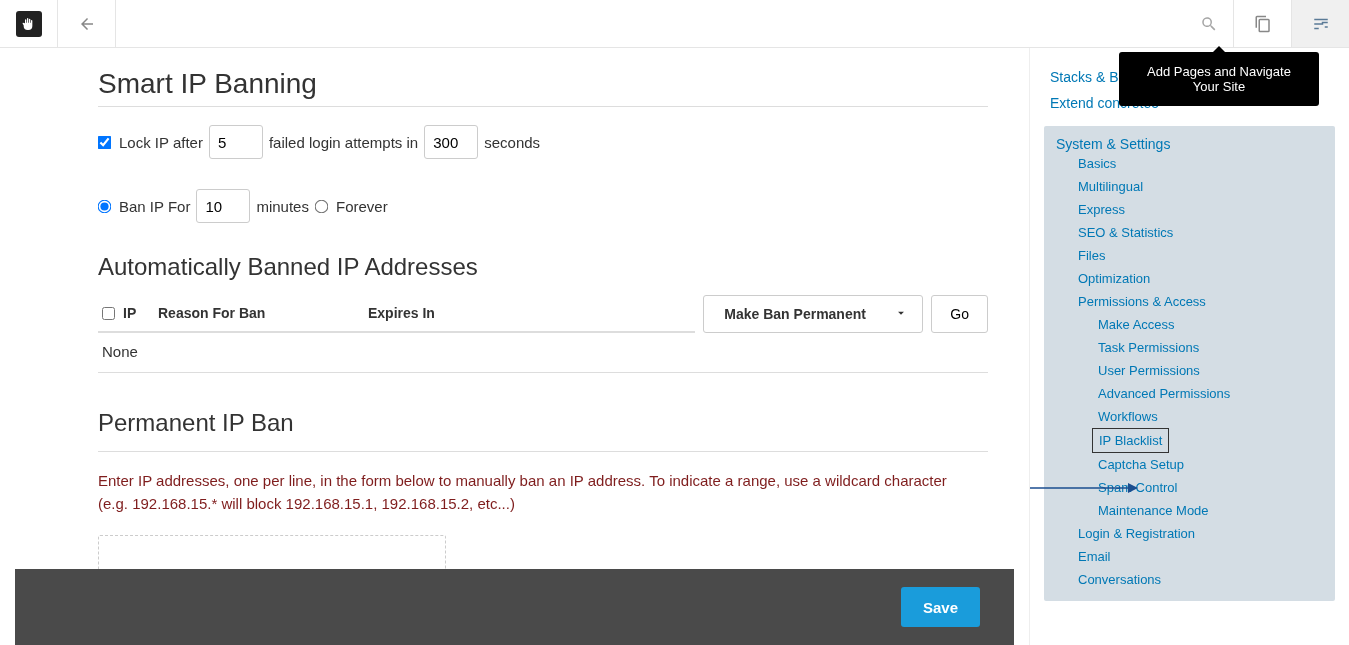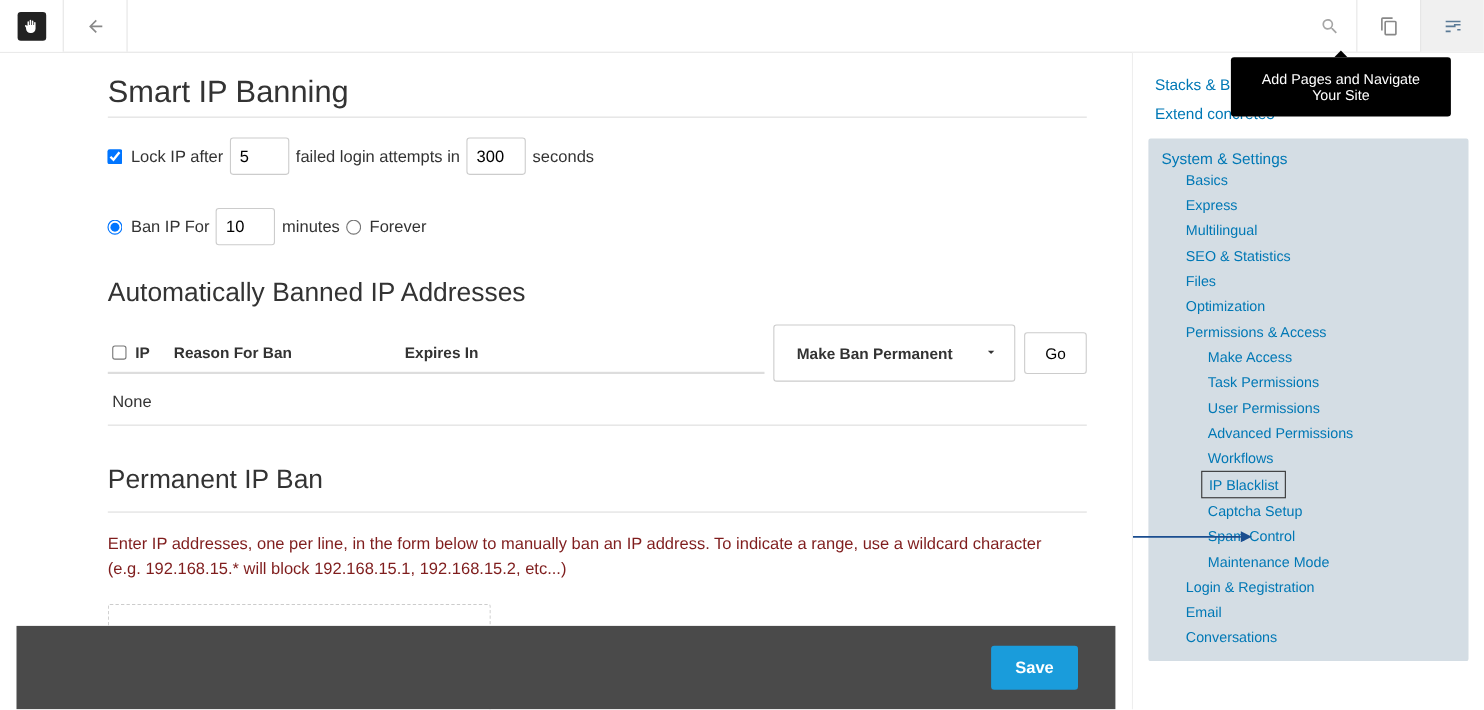--- a/index.html
+++ b/index.html
@@ -30,21 +30,21 @@
 
 h2 { font-size:24px; font-weight:500; color:#333; margin-bottom:14px; }
 
 .table-block { display:flex; align-items:center; gap:8px; margin-bottom:0; }
 .table-head { display:flex; align-items:center; flex:1; padding:10px 4px; border-bottom:2px solid #ddd; }
 .th { font-weight:700; color:#333; font-size:14px; }
 .th-check { width:56px; display:flex; align-items:center; gap:8px; }
 .th-reason { width:210px; }
 .th-expires { width:160px; }
 
-.select-box { border:1px solid #ccc; border-radius:3px; height:52px; display:flex; align-items:center; justify-content:space-between; padding:0 14px 0 20px; font-weight:700; font-size:14px; width:220px; cursor:pointer; }
+.select-box { border:1px solid #ccc; border-radius:3px; height:38px; display:flex; align-items:center; justify-content:space-between; padding:0 14px 0 20px; font-weight:700; font-size:14px; width:220px; cursor:pointer; }
 .select-box .chev { font-size:12px; }
 .go-btn { border:1px solid #ccc; border-radius:3px; height:38px; padding:0 18px; background:#fff; font-size:14px; cursor:pointer; }
 
 .none-row { padding:10px 4px 12px 4px; border-bottom:1px solid #ddd; font-size:15px; color:#333; }
 
 .section-gap { height:36px; }
 
 .help-text { font-size:15px; color:#7f1d1d; line-height:1.5; margin-bottom:20px; max-width:860px; }
 
 .ip-textarea { width:348px; height:190px; border:1px dashed #ccc; border-radius:2px; background:#fff; resize:none; padding:8px; font-size:14px; }
@@ -173,22 +173,22 @@
       <polygon class="arrow-head" points="198,5 208,10 198,15"></polygon>
     </svg>
     <div class="sidebar-inner">
       <a class="nav-link">Stacks &amp; Bl</a>
       <a class="nav-link">Extend concrete5</a>
 
       <div class="nav-group">
         <a class="nav-group-title">System &amp; Settings</a>
         <div class="nav-sub">
           <a class="nav-link">Basics</a>
+          <a class="nav-link">Multilingual</a>
           <a class="nav-link">Express</a>
-          <a class="nav-link">Multilingual</a>
           <a class="nav-link">SEO &amp; Statistics</a>
           <a class="nav-link">Files</a>
           <a class="nav-link">Optimization</a>
           <a class="nav-link">Permissions &amp; Access</a>
           <div class="nav-sub-sub">
             <a class="nav-link">Make Access</a>
             <a class="nav-link">Task Permissions</a>
             <a class="nav-link">User Permissions</a>
             <a class="nav-link">Advanced Permissions</a>
             <a class="nav-link">Workflows</a>

